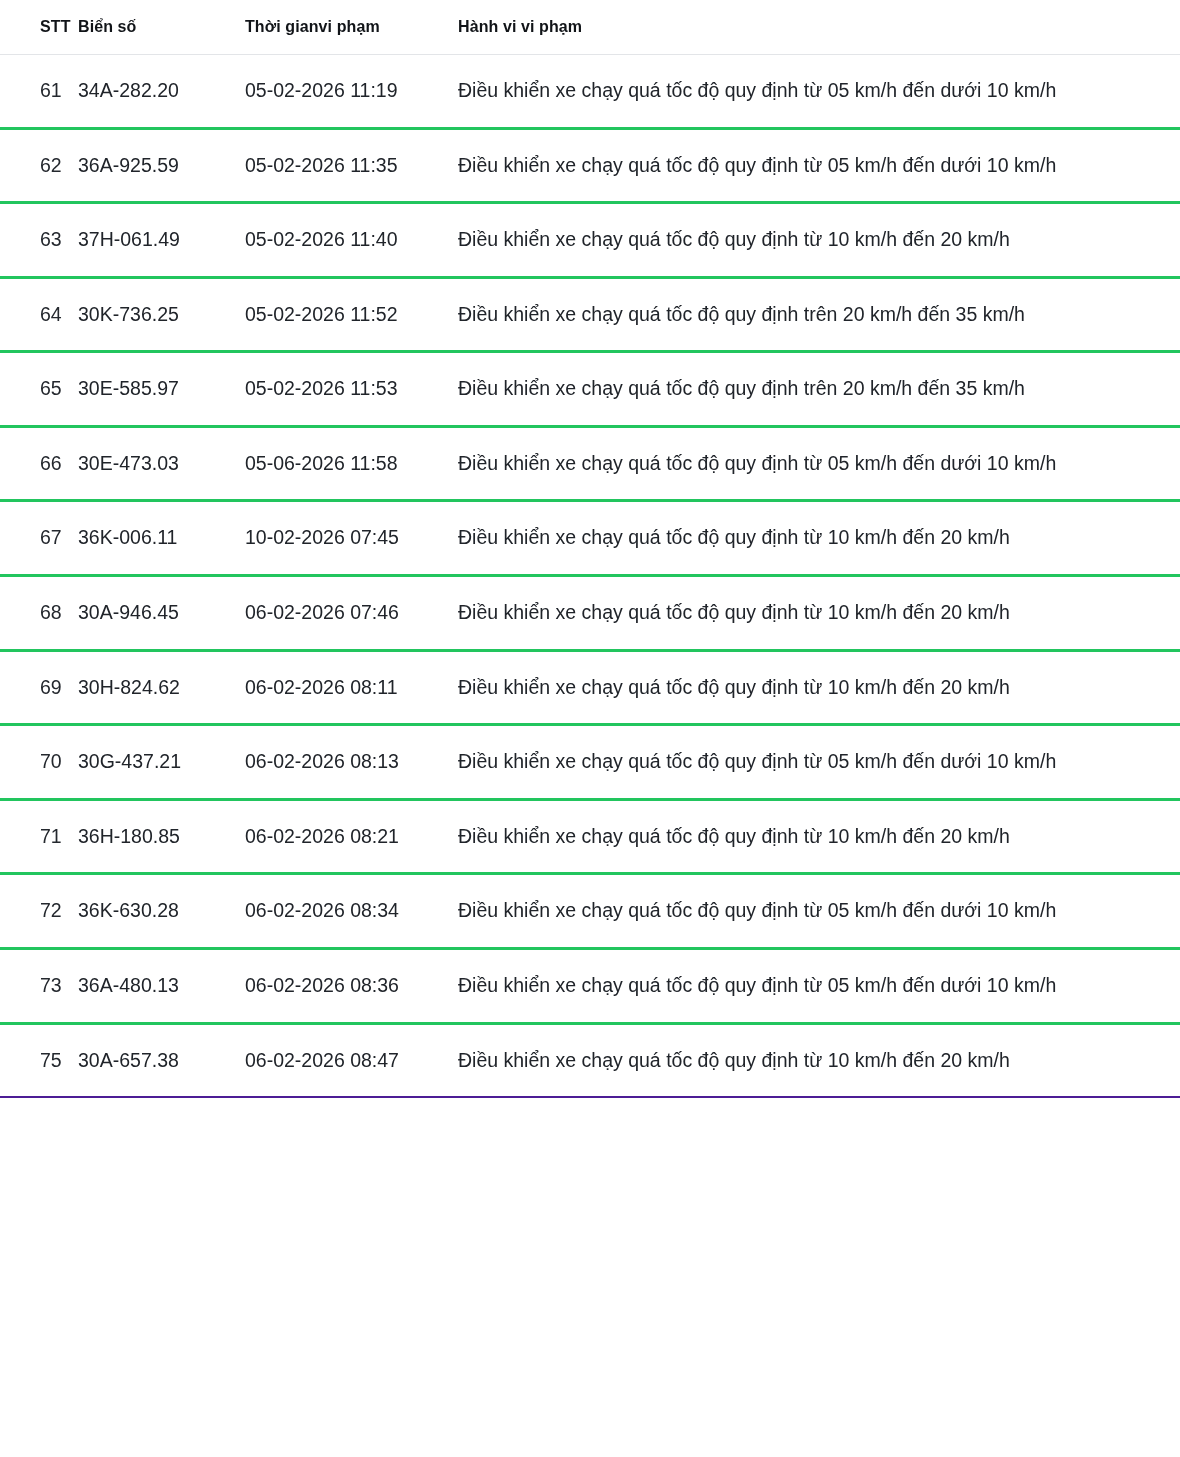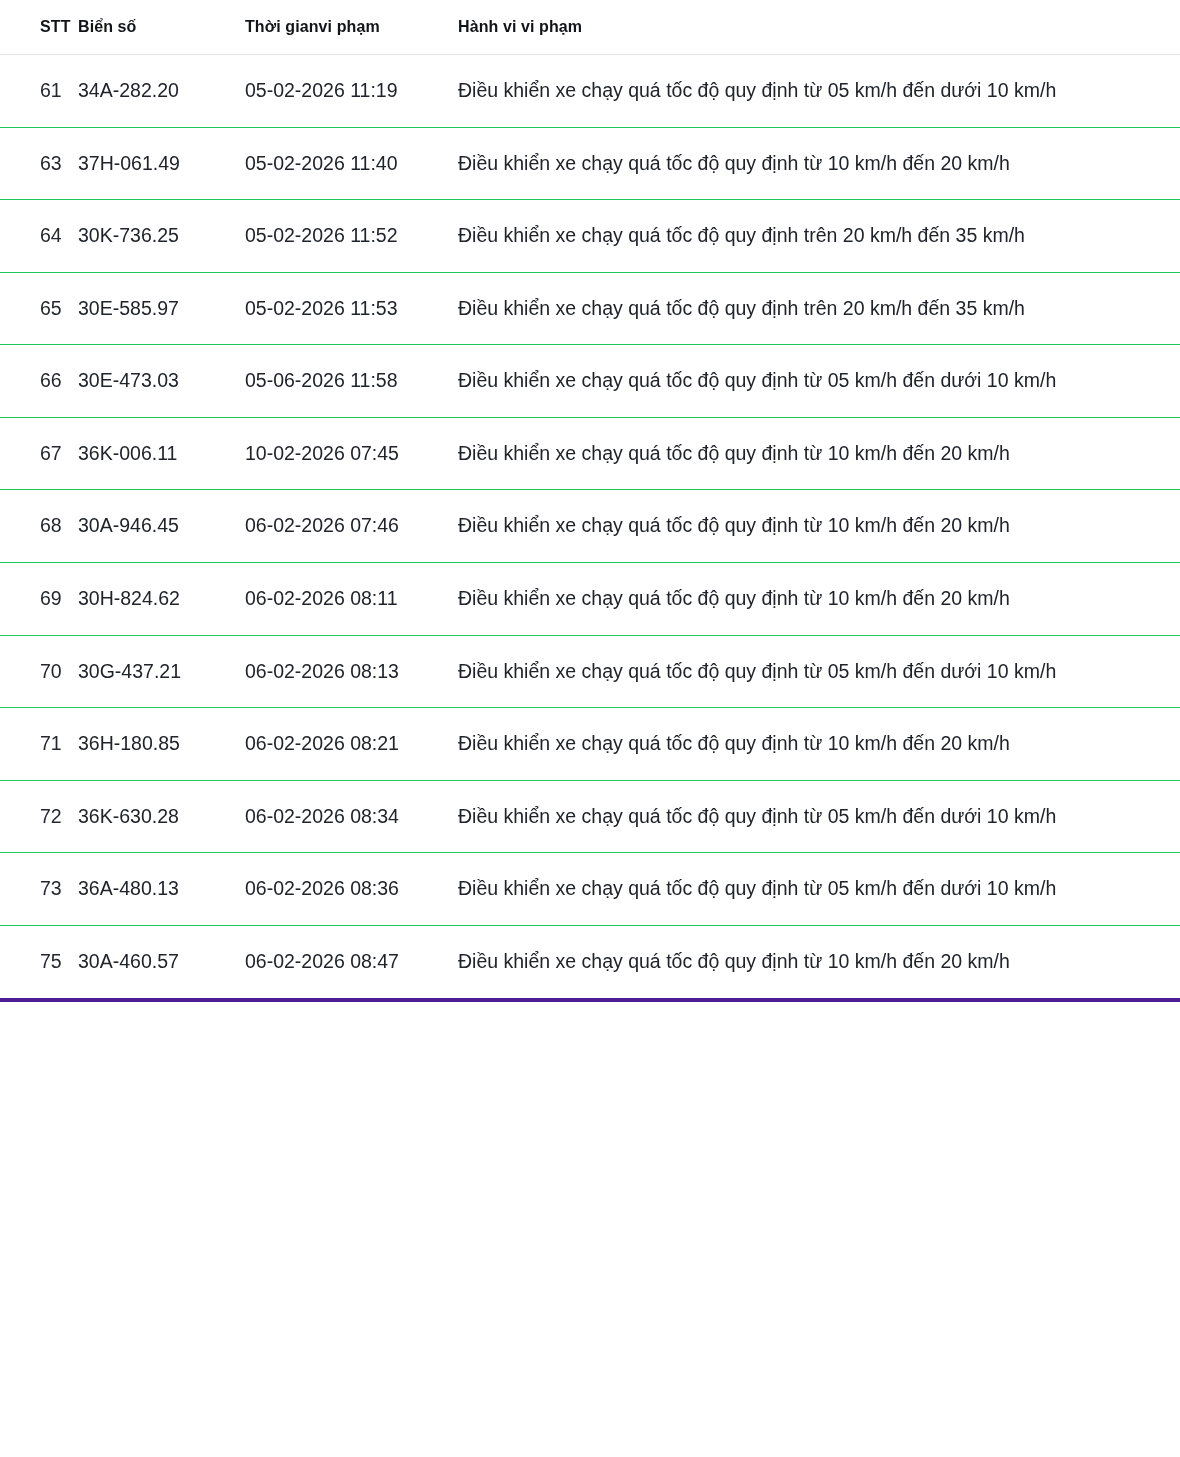--- a/index.html
+++ b/index.html
@@ -34,27 +34,27 @@
     vertical-align: middle;
     letter-spacing: 0.1px;
   }
   .violation-table thead th.th-stt { padding-left: 40px; }
 
   .violation-table tbody td {
     font-size: 19.5px;
     font-weight: 400;
     color: #20242a;
     padding: 20px 14px 20px 0;
-    border-bottom: 1px solid #22c55e;
+    border-bottom: 3px solid #22c55e;
     vertical-align: top;
     line-height: 1.62;
   }
   .violation-table tbody td.td-stt { padding-left: 40px; color: #24282e; }
   .violation-table tbody td.td-act { padding-right: 40px; margin-left: 7px; }
-  .violation-table tbody tr:last-child td { border-bottom: 4px solid #4c1d95; }
+  .violation-table tbody tr:last-child td { border-bottom: 2px solid #4c1d95; }
 </style>
 </head>
 <body>
 
 <table class="violation-table">
   <colgroup>
     <col class="col-stt">
     <col class="col-plate">
     <col class="col-time">
     <col class="col-act">
@@ -65,20 +65,26 @@
       <th>Biển số</th>
       <th>Thời gianvi phạm</th>
       <th>Hành vi vi phạm</th>
     </tr>
   </thead>
   <tbody id="table-body">
       <tr>
         <td class="td-stt">61</td>
         <td class="td-plate">34A-282.20</td>
         <td class="td-time">05-02-2026 11:19</td>
+        <td class="td-act">Điều khiển xe chạy quá tốc độ quy định từ 05 km/h đến dưới 10 km/h</td>
+      </tr>
+      <tr>
+        <td class="td-stt">62</td>
+        <td class="td-plate">36A-925.59</td>
+        <td class="td-time">05-02-2026 11:35</td>
         <td class="td-act">Điều khiển xe chạy quá tốc độ quy định từ 05 km/h đến dưới 10 km/h</td>
       </tr>
       <tr>
         <td class="td-stt">63</td>
         <td class="td-plate">37H-061.49</td>
         <td class="td-time">05-02-2026 11:40</td>
         <td class="td-act">Điều khiển xe chạy quá tốc độ quy định từ 10 km/h đến 20 km/h</td>
       </tr>
       <tr>
         <td class="td-stt">64</td>
@@ -135,18 +141,18 @@
         <td class="td-act">Điều khiển xe chạy quá tốc độ quy định từ 05 km/h đến dưới 10 km/h</td>
       </tr>
       <tr>
         <td class="td-stt">73</td>
         <td class="td-plate">36A-480.13</td>
         <td class="td-time">06-02-2026 08:36</td>
         <td class="td-act">Điều khiển xe chạy quá tốc độ quy định từ 05 km/h đến dưới 10 km/h</td>
       </tr>
       <tr>
         <td class="td-stt">75</td>
-        <td class="td-plate">30A-460.57</td>
+        <td class="td-plate">30A-657.38</td>
         <td class="td-time">06-02-2026 08:47</td>
         <td class="td-act">Điều khiển xe chạy quá tốc độ quy định từ 10 km/h đến 20 km/h</td>
       </tr>
     </tbody>
 </table>
 
 </body></html>

